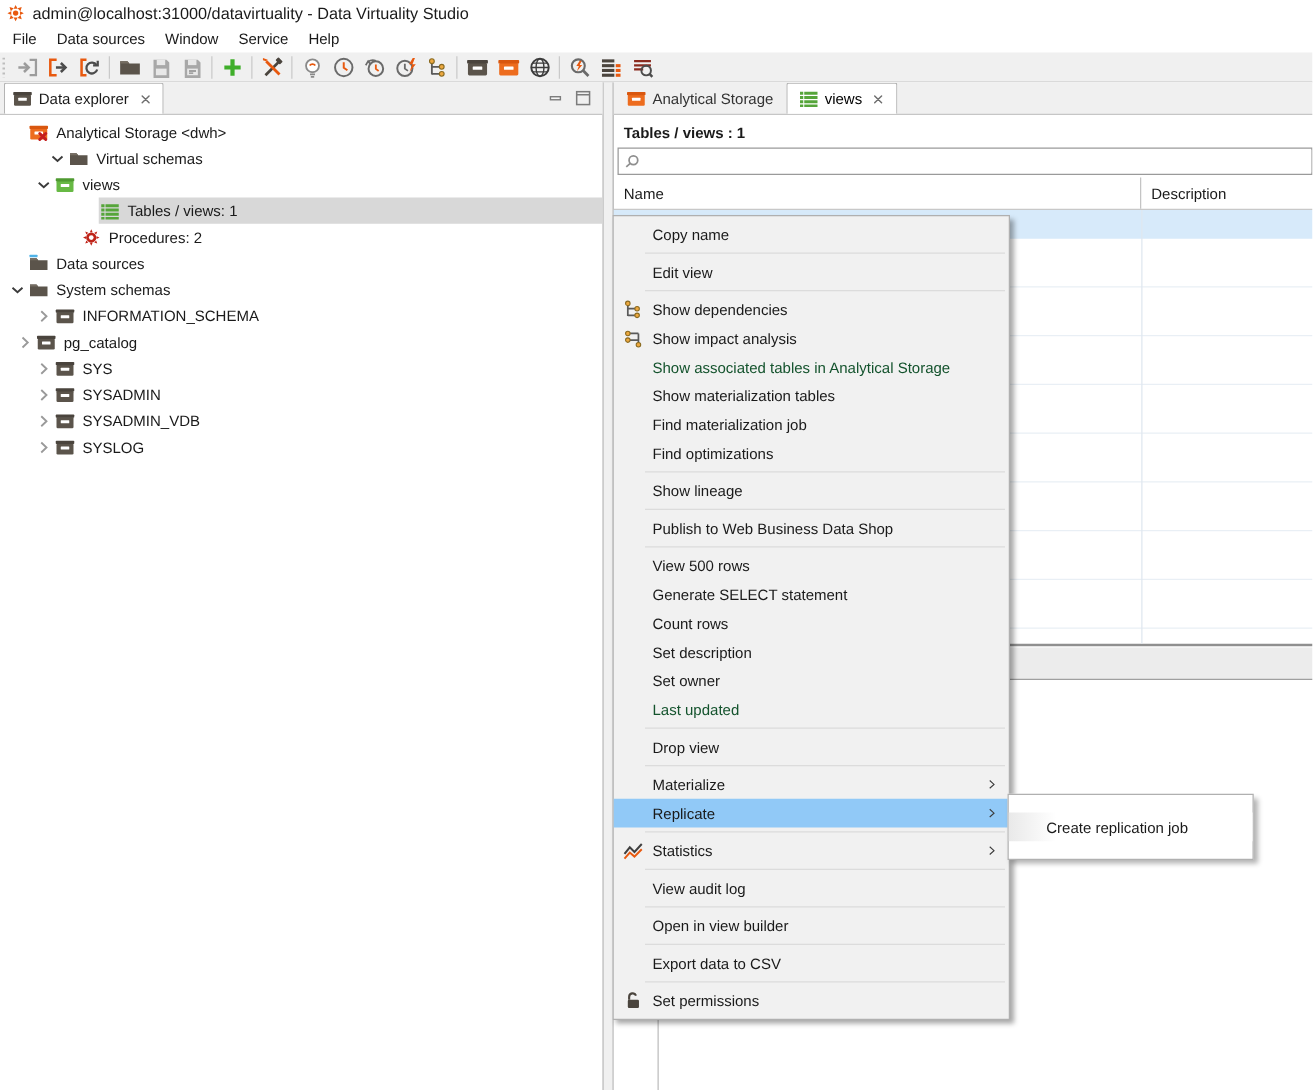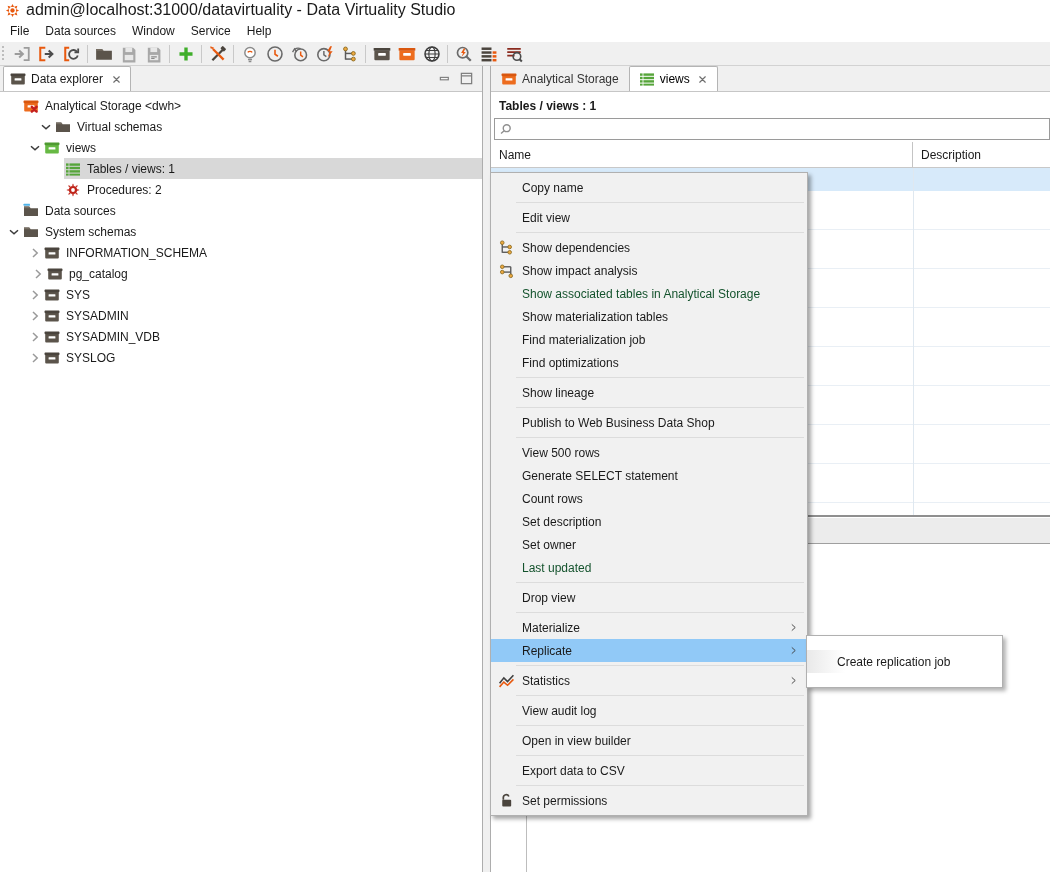--- a/index.html
+++ b/index.html
@@ -5,21 +5,21 @@
   * { box-sizing: border-box; margin:0; padding:0; }
   html,body { width:1050px; height:872px; overflow:hidden; }
   body { font-family:"Liberation Sans", sans-serif; font-size:12px; color:#1a1a1a; background:#ffffff; position:relative; }
 
   .icon { display:inline-block; width:16px; height:16px; flex:0 0 auto; }
   .icon svg { display:block; width:100%; height:100%; }
 
   
   .titlebar { height:20px; display:flex; align-items:center; gap:6px; padding-left:5px; background:#fff; }
   .titlebar .app-icon { width:15px; height:15px; }
-  .title-text { font-size:16px; }
+  .title-text { font-size:13px; }
 
   
   .menubar { height:22px; display:flex; align-items:center; background:#fff; padding-left:2px; }
   .menubar .menu-item { padding:3px 8px; cursor:default; }
 
   
   .toolbar { height:24px; background:#f0f0f0; border-bottom:1px solid #d2d2d2; display:flex; align-items:center; padding-left:2px; }
   .toolbar .grip { width:5px; height:16px; margin-right:2px;
      background-image:linear-gradient(#bdbdbd 2px, transparent 2px); background-size:2px 4px; background-repeat:repeat-y; }
   .tool { width:25px; height:22px; display:flex; align-items:center; justify-content:center; border:1px solid transparent; }
@@ -37,21 +37,21 @@
      border-radius:2px 2px 0 0; padding:4px 8px 4px 6px; margin-left:3px; height:25px; }
   .panel-tab .close { width:11px; height:11px; margin-left:3px; }
   .panel-btns { position:absolute; right:8px; top:5px; display:flex; gap:6px; }
   .pbtn { width:15px; height:15px; }
 
   
   .tree { padding-top:3px; flex:1; overflow:hidden; }
   .tree-row { height:21px; display:flex; align-items:center; }
   .tree-row .expander { width:16px; height:16px; flex:0 0 16px; }
   .tree-row .row-body { display:flex; align-items:center; gap:6px; flex:1; height:21px; padding-left:1px; }
-  .tree-row.selected .row-body { background:#d8d8d8; }
+  .tree-row.selected .row-body { background:#d8d8d8;margin-left:15px; }
   .tree-row .lbl { white-space:nowrap; }
 
   
   .editor-tabs { height:26px; background:#f0f0f0; border-bottom:1px solid #c6c6c6; display:flex; align-items:flex-start; }
   .etab { display:flex; align-items:center; gap:5px; padding:4px 9px; height:25px; border:1px solid transparent; border-bottom:none; color:#333; }
   .etab.active { background:#fff; border-color:#b4b4b4; border-radius:2px 2px 0 0; color:#000; }
   .etab .close { width:11px; height:11px; margin-left:2px; }
 
   .editor-body { flex:1; display:flex; flex-direction:column; position:relative; }
   .heading { font-weight:bold; padding:7px 0 3px 8px; font-size:12px; }
@@ -466,21 +466,21 @@
             <span class="icon">
               <svg viewBox="0 0 16 16">
                 <rect x="1.2" y="4.8" width="13.6" height="8.8" rx="1" fill="#5b544b"></rect>
                 <rect x="0.6" y="2.6" width="14.8" height="2.6" rx="0.6" fill="#4a443d"></rect>
                 <rect x="4.6" y="7.2" width="6.8" height="2.4" rx="0.4" fill="#ffffff"></rect>
               </svg>
             </span>
             <span class="lbl">INFORMATION_SCHEMA</span>
           </div>
         </div>
-        <div class="tree-row" style="padding-left: 30px;">
+        <div class="tree-row" style="padding-left: 12px;">
           <span class="icon expander">
             <svg viewBox="0 0 16 16">
               <path d="M6 4l4.2 4L6 12" stroke="#9a9a9a" stroke-width="1.5" fill="none"></path>
             </svg>
           </span>
           <div class="row-body">
             <span class="icon">
               <svg viewBox="0 0 16 16">
                 <rect x="1.2" y="4.8" width="13.6" height="8.8" rx="1" fill="#5b544b"></rect>
                 <rect x="0.6" y="2.6" width="14.8" height="2.6" rx="0.6" fill="#4a443d"></rect>

